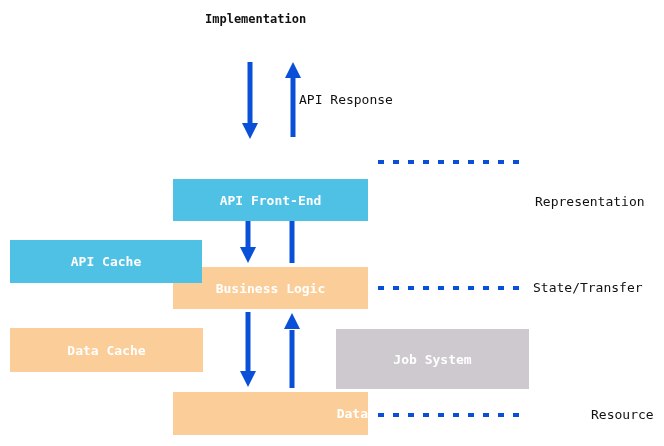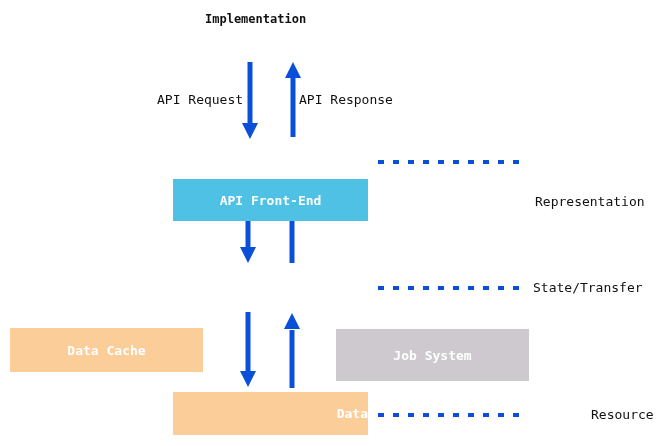--- a/index.html
+++ b/index.html
@@ -75,34 +75,39 @@
       </g>
 
       <line x1="378" y1="162" x2="521" y2="162" stroke-width="4" stroke-dasharray="6 9"></line>
       <line x1="378" y1="288" x2="521" y2="288" stroke-width="4" stroke-dasharray="6 9"></line>
       <line x1="378" y1="415" x2="521" y2="415" stroke-width="4" stroke-dasharray="6 9"></line>
     </g>
   </svg>
 
   <div class="abs title">Implementation</div>
 
-  <div class="abs flow-label" style="left:157px; top:92px;">API Request</div>
   <div class="abs flow-label" style="left:299px; top:92px;">API Response</div>
 
   <div class="abs box blue layer-box" style="top:143px; height:42px;">
     <span>API Front-End</span>
   </div>
+  <div class="abs box orange layer-box" style="top:267px; height:42px;">
+    <span>Business Logic</span>
+  </div>
   <div class="abs box orange layer-box" style="top:392px; height:43px;justify-content:flex-end;">
     <span>Data</span>
   </div>
 
+  <div class="abs box blue" style="left:10px; top:204px; width:192px; height:43px;">
+    <span>API Cache</span>
+  </div>
   <div class="abs box orange" style="left:10px; top:328px; width:193px; height:44px;">
     <span>Data Cache</span>
   </div>
-  <div class="abs box gray" style="left:336px; top:329px; width:193px; height:52px;">
+  <div class="abs box gray" style="left:336px; top:329px; width:193px; height:60px;">
     <span>Job System</span>
   </div>
 
   <div class="abs annotation" style="left:535px; top:154px;margin-top:40px;">Representation</div>
   <div class="abs annotation" style="left:533px; top:280px;">State/Transfer</div>
   <div class="abs annotation" style="left:547px; top:407px;margin-left:44px;">Resource</div>
 
 </div>
 
 </body></html>

